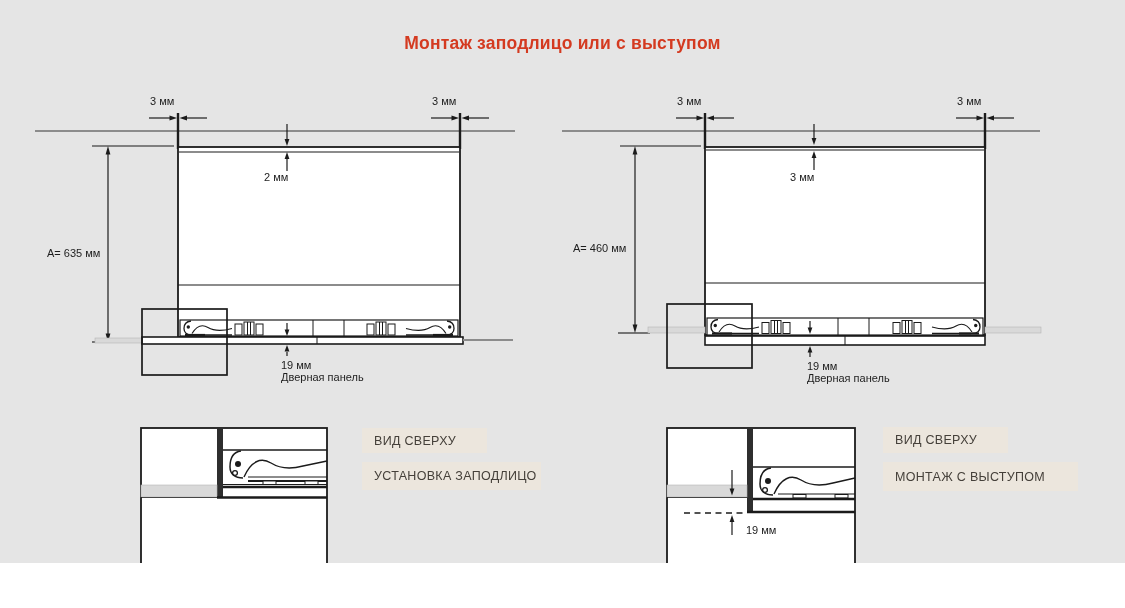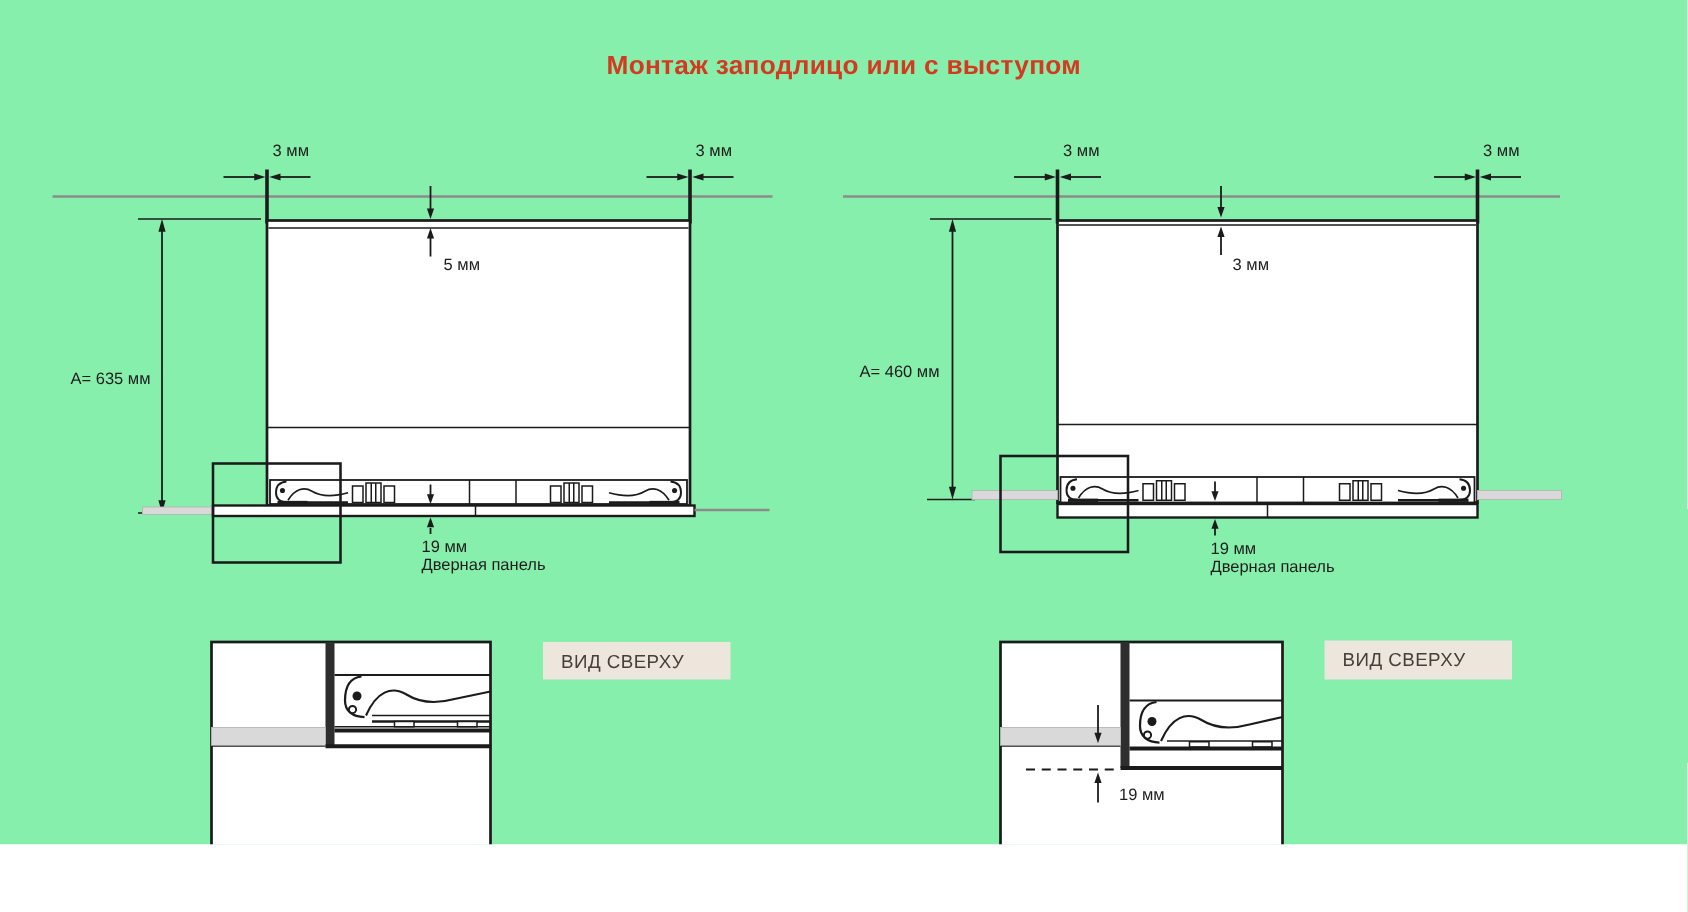--- a/index.html
+++ b/index.html
@@ -1,21 +1,21 @@
 <!DOCTYPE html>
 <html><head>
 <meta charset="utf-8">
 <style>
   html,body{margin:0;padding:0;background:#fff;}
   body{font-family:"Liberation Sans","DejaVu Sans",sans-serif;}
-  .canvas{position:relative;width:1125px;height:563px;background:#86efac;overflow:hidden;}
+  .canvas{position:relative;width:1125px;height:563px;background:#e5e5e5;overflow:hidden;}
   .title{position:absolute;left:0;top:33px;width:1125px;text-align:center;
          font-size:17.5px;font-weight:bold;color:#d43a20;letter-spacing:.2px;}
   .dim{position:absolute;font-size:11px;color:#1d1d1d;white-space:nowrap;line-height:12px;}
-  .ctr{text-align:right;}
+  .ctr{text-align:left;}
   .tag{position:absolute;background:#ece6dd;color:#45403a;font-size:12.5px;font-weight:normal;
        letter-spacing:.3px;display:flex;align-items:center;padding-left:12px;box-sizing:border-box;
        white-space:nowrap;}
   svg{position:absolute;left:0;top:0;}
   .s{fill:none;stroke:#1b1b1b;}
   .g{fill:none;stroke:#8c8c8c;}
   .f{fill:#1b1b1b;stroke:none;}
   .w{fill:#ffffff;stroke:#1b1b1b;}
   .gr{fill:#d9d9d9;stroke:#b5b5b5;stroke-width:.6;}
   .bar{fill:#2e2e2e;stroke:none;}
@@ -235,29 +235,31 @@
         <polygon class="f" points="732,495.5 729.6,488.5 734.4,488.5"></polygon>
         <line class="s" x1="684" y1="513" x2="746" y2="513" stroke-width="1.4" stroke-dasharray="6,4.5"></line>
         <line class="s" x1="732" y1="535" x2="732" y2="521" stroke-width="1.2"></line>
         <polygon class="f" points="732,515 729.6,522 734.4,522"></polygon>
       </g>
     </g>
   </svg>
 
   <div class="dim ctr" style="left:150px;top:95px;width:56px;">3 мм</div>
   <div class="dim ctr" style="left:432px;top:95px;width:56px;">3 мм</div>
-  <div class="dim ctr" style="left:264px;top:171px;width:56px;">5 мм</div>
+  <div class="dim ctr" style="left:264px;top:171px;width:56px;">2 мм</div>
   <div class="dim" style="left:47px;top:247px;">A= 635 мм</div>
   <div class="dim" style="left:281px;top:359px;">19 мм</div>
   <div class="dim" style="left:281px;top:371px;">Дверная панель</div>
 
   <div class="dim ctr" style="left:677px;top:95px;width:56px;">3 мм</div>
   <div class="dim ctr" style="left:957px;top:95px;width:56px;">3 мм</div>
   <div class="dim ctr" style="left:790px;top:171px;width:56px;">3 мм</div>
   <div class="dim" style="left:573px;top:242px;">A= 460 мм</div>
   <div class="dim" style="left:807px;top:360px;">19 мм</div>
   <div class="dim" style="left:807px;top:372px;">Дверная панель</div>
 
   <div class="tag" style="left:362px;top:428px;width:125px;height:25px;">ВИД СВЕРХУ</div>
+  <div class="tag" style="left:362px;top:462px;width:179px;height:28px;">УСТАНОВКА ЗАПОДЛИЦО</div>
   <div class="tag" style="left:883px;top:427px;width:125px;height:26px;">ВИД СВЕРХУ</div>
+  <div class="tag" style="left:883px;top:462px;width:195px;height:29px;">МОНТАЖ С ВЫСТУПОМ</div>
   <div class="dim" style="left:746px;top:524px;">19 мм</div>
 
 </div>
 
 </body></html>

